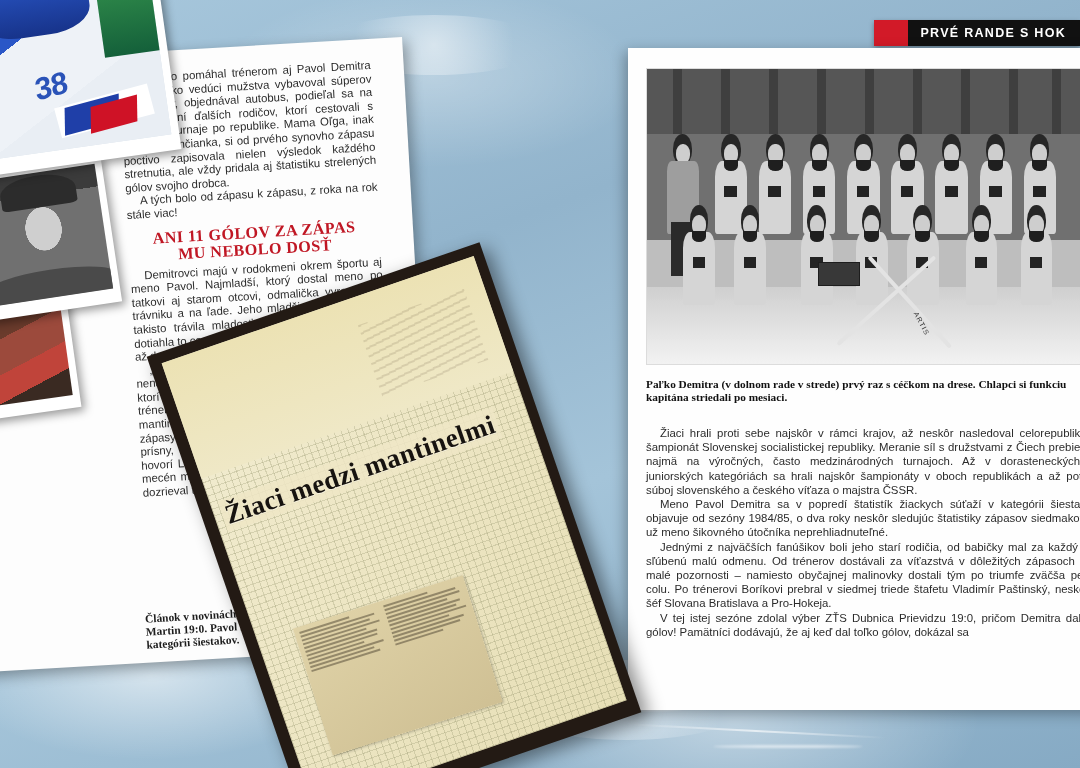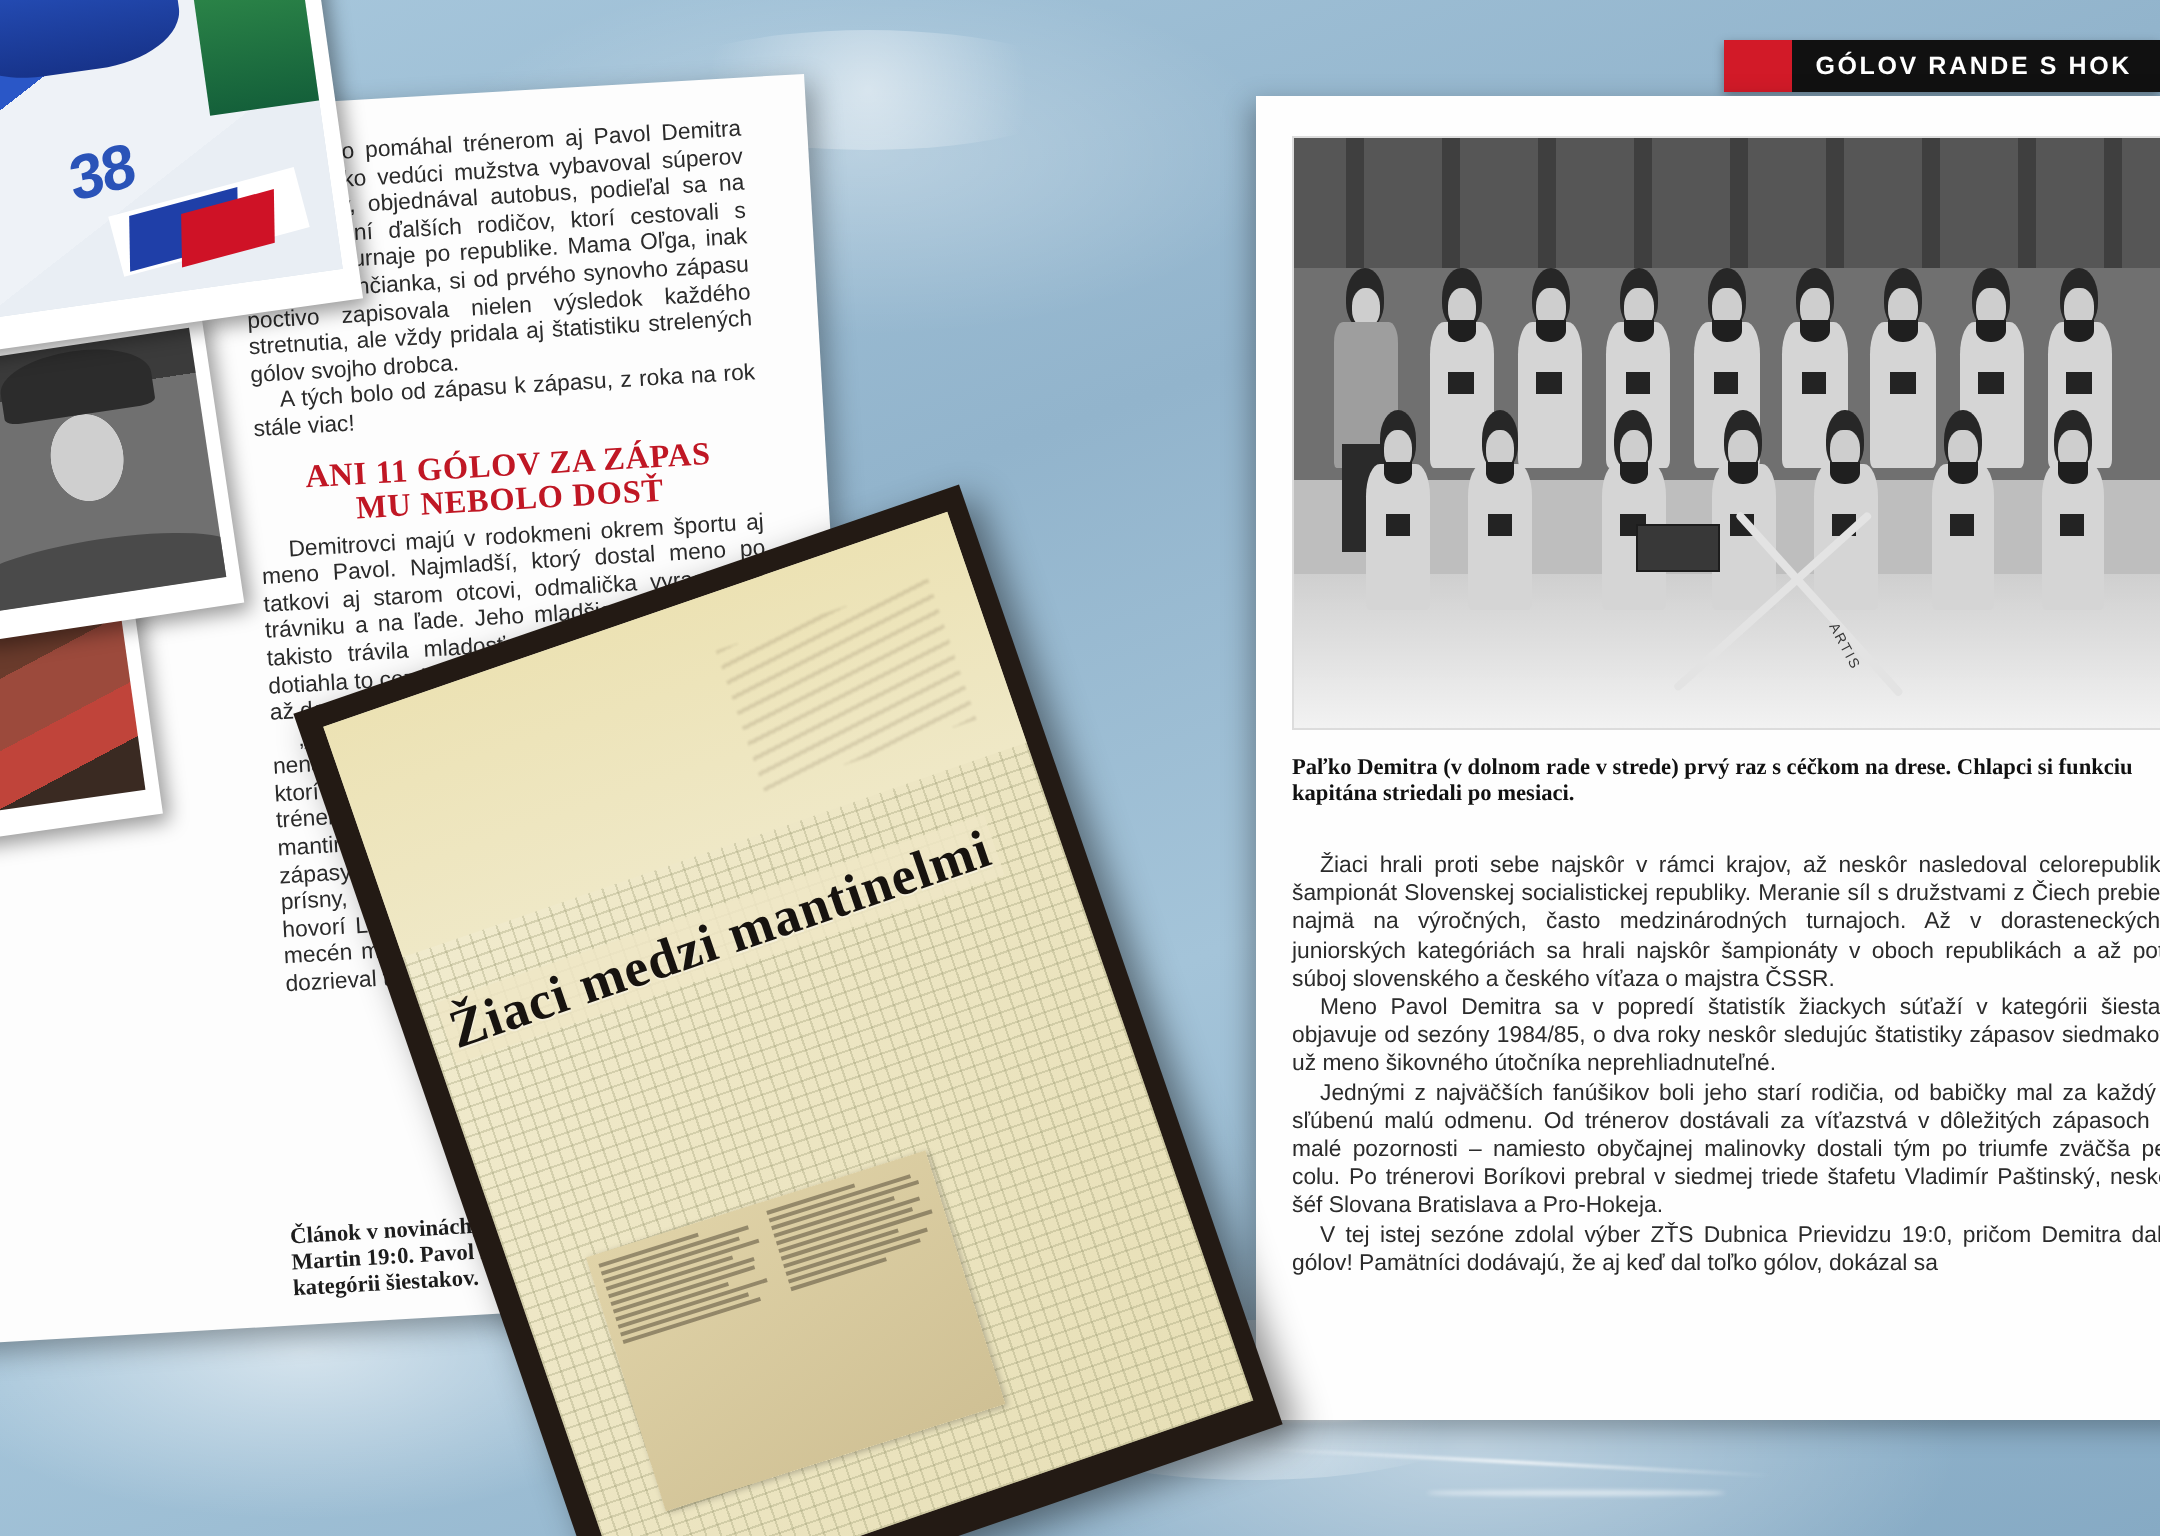--- a/index.html
+++ b/index.html
@@ -182,21 +182,21 @@
   <div class="streak" style="left:40%;top:90%;width:200px;transform:rotate(-4deg);"></div>
   <div class="streak" style="left:58%;top:95%;width:260px;transform:rotate(3deg);"></div>
   <div class="streak" style="left:5%;top:64%;width:140px;transform:rotate(6deg);"></div>
   <div class="streak" style="left:82%;top:30%;width:160px;transform:rotate(-8deg);"></div>
   <div class="crack" style="left:52%;top:92%;width:120px;height:4px;"></div>
   <div class="crack" style="left:66%;top:97%;width:150px;height:3px;"></div>
 </div>
 
 <div id="headtab">
   <div class="redblock"></div>
-  <div class="blackbar">GÓLOV RANDE S HOK</div>
+  <div class="blackbar">PRVÉ RANDE S HOK</div>
 </div>
 
 <div id="leftpage">
 
   <div id="leftcol">
     <p>Zakrátko pomáhal trénerom aj Pavol Demitra starší – ako vedúci mužstva vybavoval súperov na zápasy, objednával autobus, podieľal sa na organizovaní ďalších rodičov, ktorí cestovali s deťmi na turnaje po republike. Mama Oľga, inak rodená Trenčianka, si od prvého synovho zápasu poctivo zapisovala nielen výsledok každého stretnutia, ale vždy pridala aj štatistiku strelených gólov svojho drobca.</p>
     <p>A tých bolo od zápasu k zápasu, z roka na rok stále viac!</p>
     <div id="redhead">
       <div>ANI 11 GÓLOV ZA ZÁPAS</div>
       <div>MU NEBOLO DOSŤ</div>

